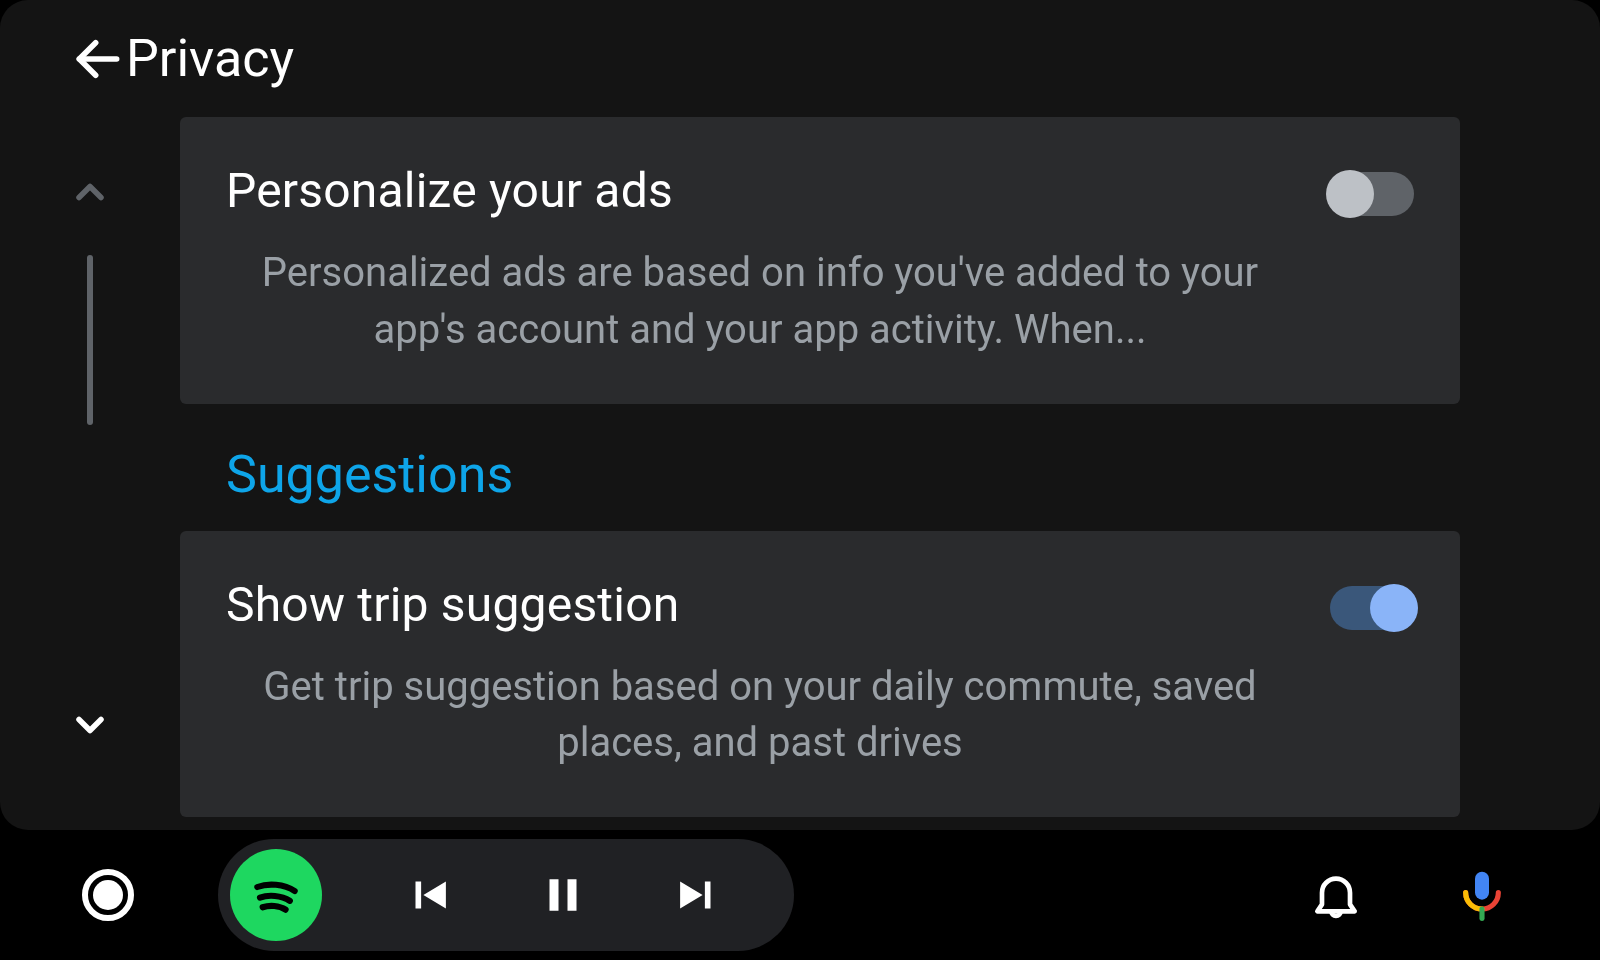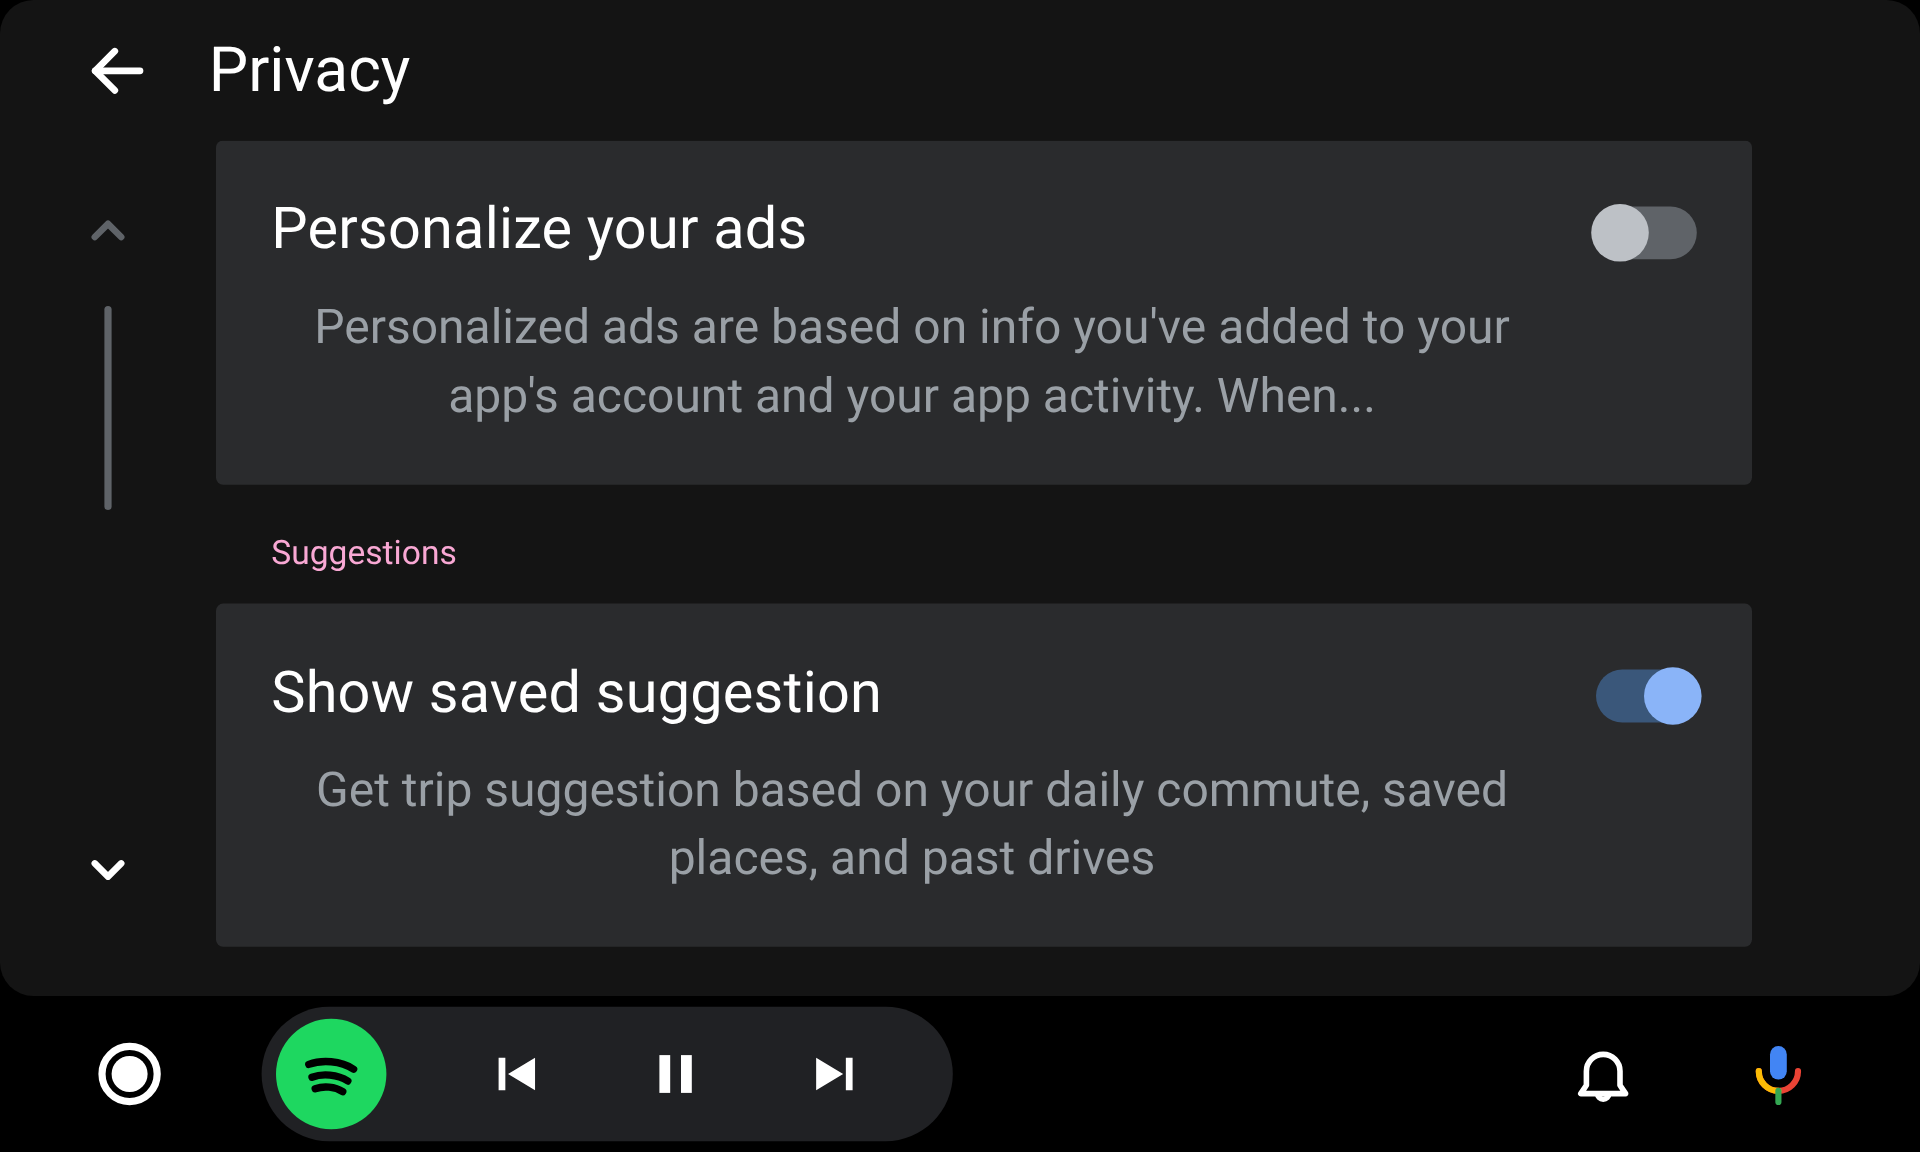--- a/index.html
+++ b/index.html
@@ -1,33 +1,33 @@
 <!DOCTYPE html>
 <html><head>
 <meta charset="utf-8">
 <style>
   * { margin: 0; padding: 0; box-sizing: border-box; }
   html, body { width: 1600px; height: 960px; background: #000; font-family: 'Roboto', 'Segoe UI', Arial, sans-serif; color: #e8eaed; overflow: hidden; }
   .screen { width: 1600px; height: 960px; display: flex; flex-direction: column; }
   .top-area { flex: 1; background: #141414; border-radius: 28px; padding: 0; overflow: hidden; display: flex; flex-direction: column; }
-  .header { display: flex; align-items: center; padding: 28px 40px 28px 70px; gap: 48px; }
+  .header { display: flex; align-items: center; padding: 28px 40px 28px 70px; }
   .back-btn { width: 56px; height: 56px; display: flex; align-items: center; justify-content: center; cursor: pointer; }
   .page-title { font-size: 52px; font-weight: 400; color: #fff; }
   .body { flex: 1; display: flex; overflow: hidden; }
   .scroll-col { width: 180px; display: flex; flex-direction: column; align-items: center; justify-content: space-between; padding: 30px 0 60px; }
   .scroll-col .up, .scroll-col .down { height: 90px; display:flex; align-items:center; }
   .scroll-track { flex:1; width:6px; position:relative; margin:8px 0; }
   .scroll-thumb { position:absolute; left:0; top:10px; width:6px; height:170px; background:#5f6368; border-radius:3px; }
   .content { flex: 1; padding: 0 140px 0 0; overflow: hidden; }
   .card { background: #2a2b2d; border-radius: 6px; padding: 45px 46px; margin-bottom: 40px; }
   .row { display: flex; align-items: flex-start; justify-content: space-between; gap: 36px; }
   .texts { flex: 1; }
   .setting-title { font-size: 48px; font-weight: 400; color: #fff; margin-bottom: 26px; letter-spacing: .2px; }
   .setting-desc { font-size: 40px; line-height: 1.42; color: #9aa0a6; text-align: center; }
-  .section-label { font-size: 28px; color: #f9a8d4; margin: 0 0 26px 46px; }
+  .section-label { font-size: 52px; color: #0ea5e9; margin: 0 0 26px 46px; }
 
   
   .toggle { width: 84px; height: 44px; border-radius: 22px; position: relative; margin-top: 10px; flex-shrink: 0; }
   .toggle.off { background: #5f6368; }
   .toggle.on { background: #3a577a; }
   .knob { position: absolute; top: -2px; width: 48px; height: 48px; border-radius: 50%; }
   .toggle.off .knob { left: -4px; background: #bdc1c6; }
   .toggle.on .knob { right: -4px; background: #8ab4f8; }
 
   
@@ -85,21 +85,21 @@
               <div class="knob"></div>
             </div>
           </div>
         </div>
 
         <div class="section-label">Suggestions</div>
 
         <div class="card">
           <div class="row">
             <div class="texts">
-              <div class="setting-title">Show saved suggestion</div>
+              <div class="setting-title">Show trip suggestion</div>
               <div class="setting-desc">Get trip suggestion based on your daily commute, saved places, and past drives</div>
             </div>
             <div class="toggle on">
               <div class="knob"></div>
             </div>
           </div>
         </div>
 
       </div>
     </div>

